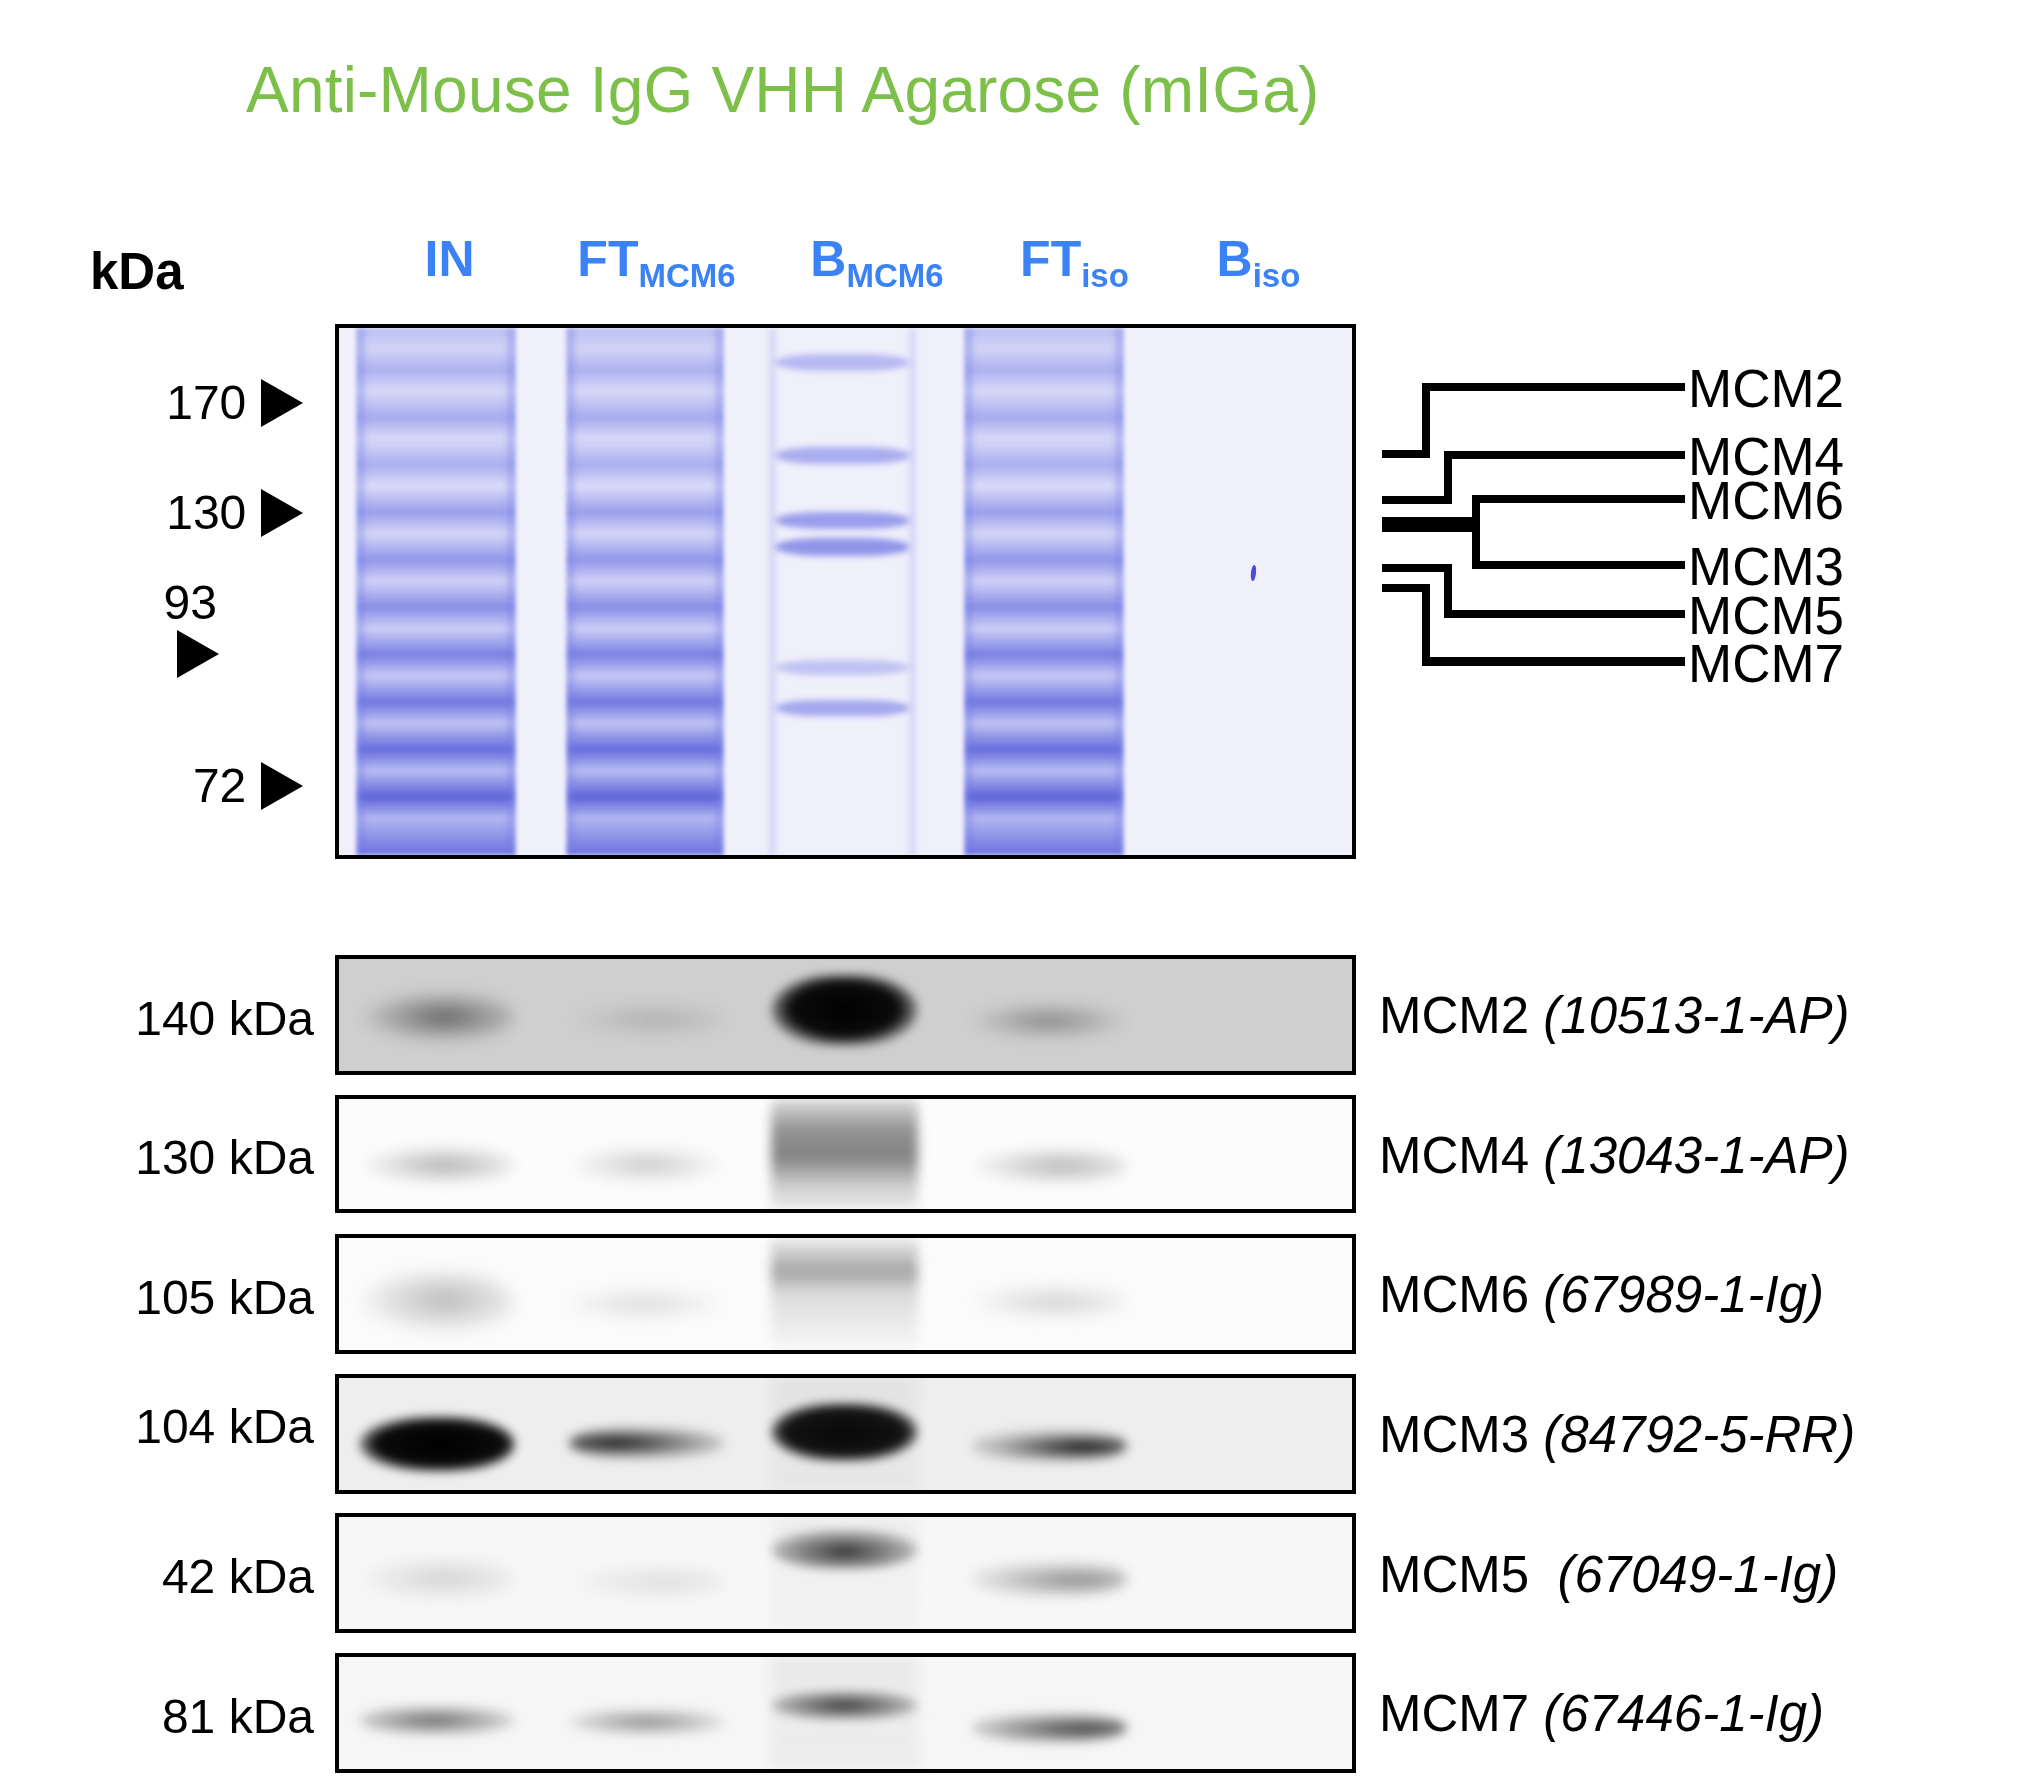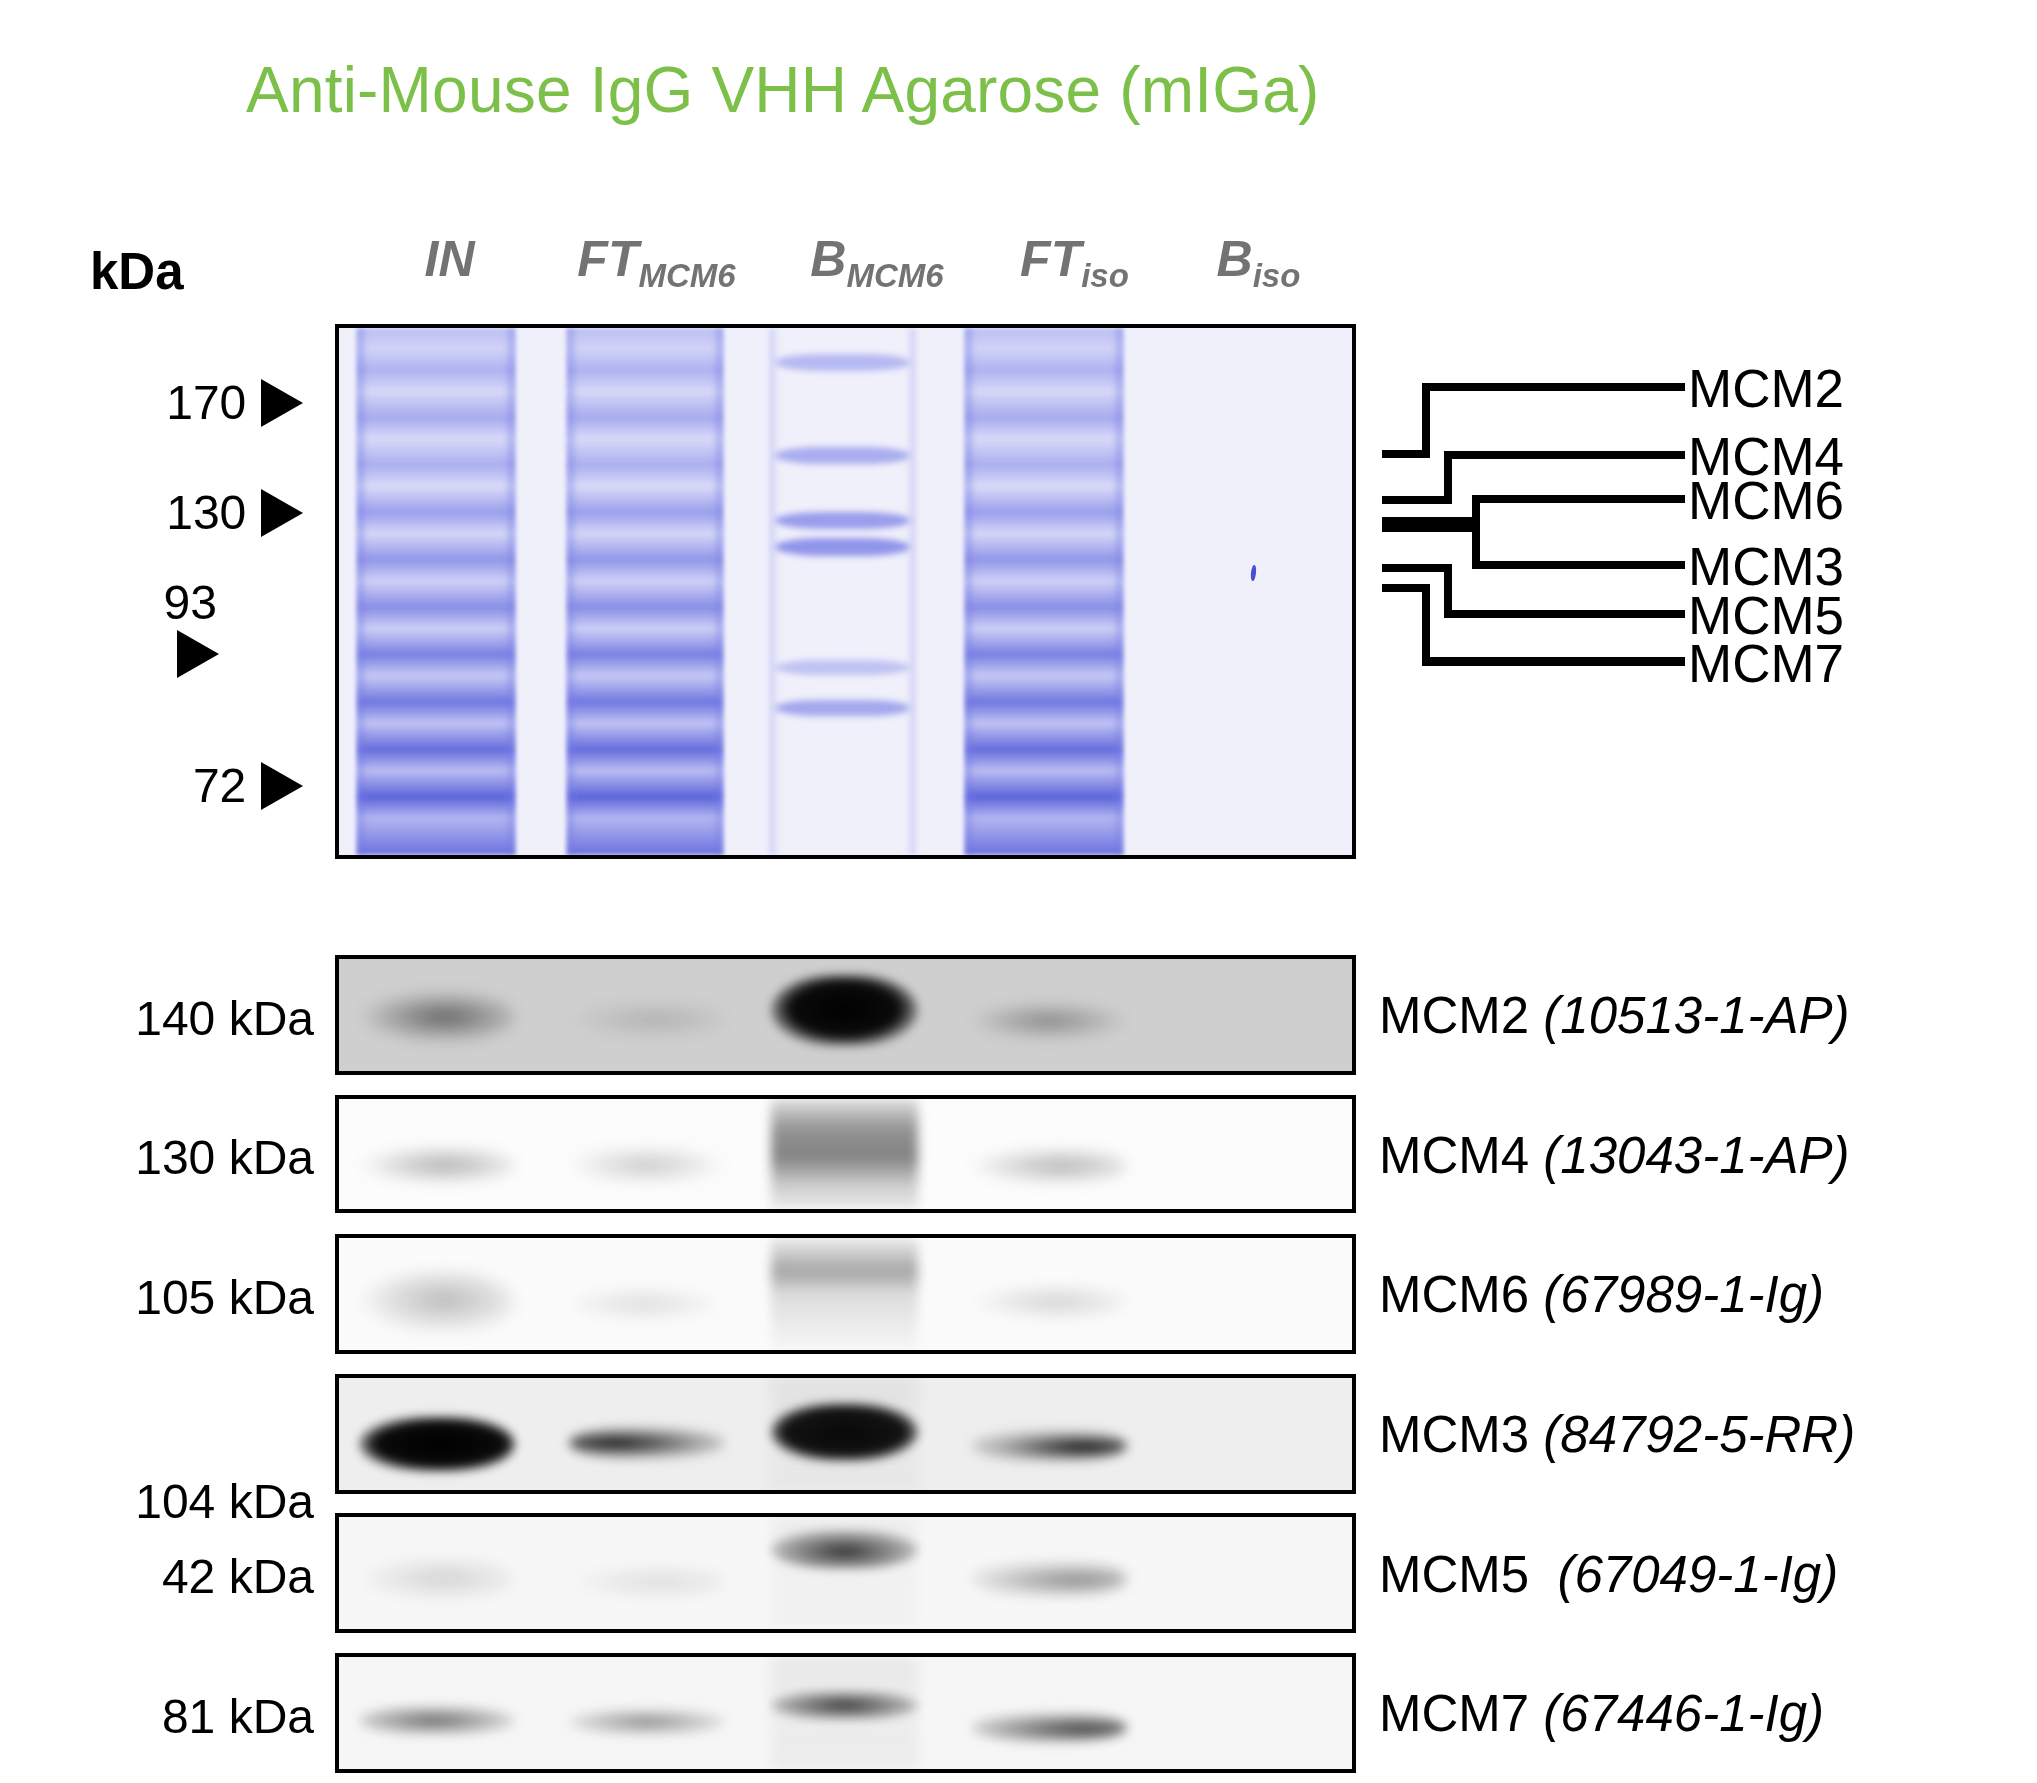--- a/index.html
+++ b/index.html
@@ -24,24 +24,23 @@
     color: #7CC04A;
     letter-spacing: 0.2px;
     white-space: nowrap;
   }
 
   
   .lane-label {
     position: absolute;
     font-size: 50px;
     font-weight: bold;
-    color: #737373;
+    color: #3b82f6;
     white-space: nowrap;
     text-align: center;
-    font-style: italic;
   }
   .lane-label .sub {
     font-size: 33px;
     vertical-align: sub;
     font-weight: bold;
   }
   #kda-header {
     position: absolute;
     left: 90px;
     top: 242px;
@@ -354,21 +353,21 @@
   </div>
   <div class="wb-lane" style="left:632px; width:156px;">
     <div class="wb-band" style="top:42%; height:30%; background:radial-gradient(ellipse at 55% 50%, rgba(100,100,100,0.28), rgba(100,100,100,0) 74%); filter:blur(7.3px);"></div>
   </div>
   <div class="wb-lane" style="left:831px; width:161px;"></div>
 </div>
 <div class="wb-name" style="top:1265px;">
   <span>MCM6</span> <i>(67989-1-Ig)</i>
 </div>
 
-<div class="wb-mw" style="top:1474px;">104 kDa</div>
+<div class="wb-mw" style="top:1399px;">104 kDa</div>
 <div class="wb-panel" style="top:1374px; height:120px; background:#eeeeee;">
   <div class="wb-lane" style="left:20px; width:156px;">
     <div class="wb-band" style="top:34%; height:50%; background:radial-gradient(ellipse at 52% 50%, rgba(0,0,0,1), rgba(0,0,0,0.96) 56%, rgba(0,0,0,0) 80%); filter:blur(4.6px);"></div>
   </div>
   <div class="wb-lane" style="left:230px; width:156px;">
     <div class="wb-band" style="top:44%; height:28%; background:radial-gradient(ellipse at 30% 50%, rgba(0,0,0,0.92), rgba(30,30,30,0.35) 55%, rgba(60,60,60,0) 85%); filter:blur(5.5px);"></div>
   </div>
   <div class="wb-lane" style="left:432px; width:147px;">
     <div class="wb-band" style="top:22%; height:52%; background:radial-gradient(ellipse at 50% 50%, rgba(0,0,0,1), rgba(0,0,0,0.96) 58%, rgba(0,0,0,0) 82%); filter:blur(4.6px);"></div>
     <div class="wb-streak" style="background:linear-gradient(to bottom, rgba(120,120,120,0.10) 0%, rgba(150,150,150,0.06) 60%, rgba(170,170,170,0.10) 100%); filter:blur(6.4px);"></div>

